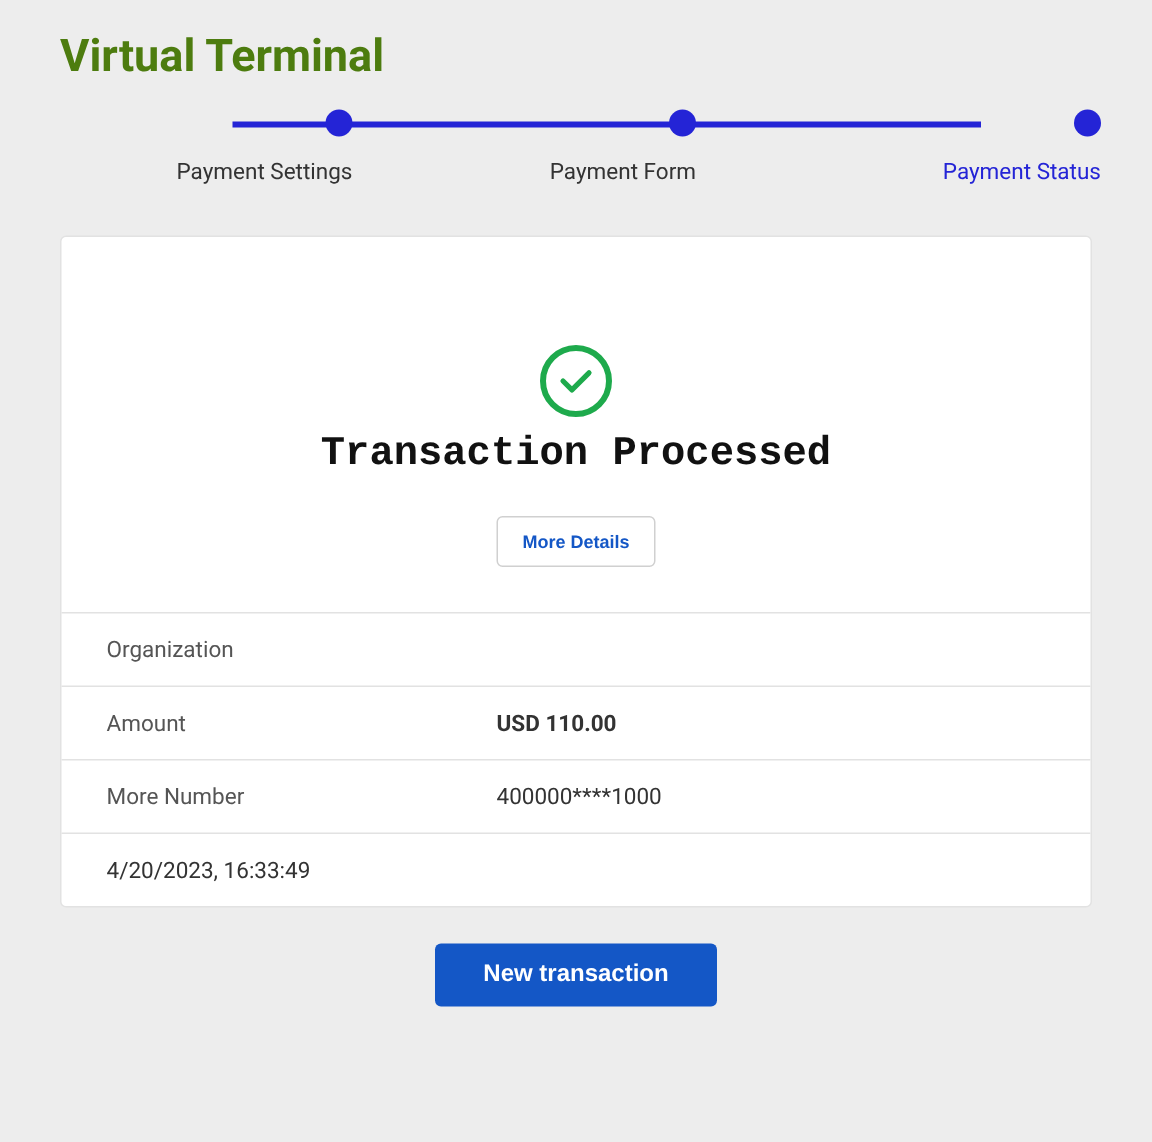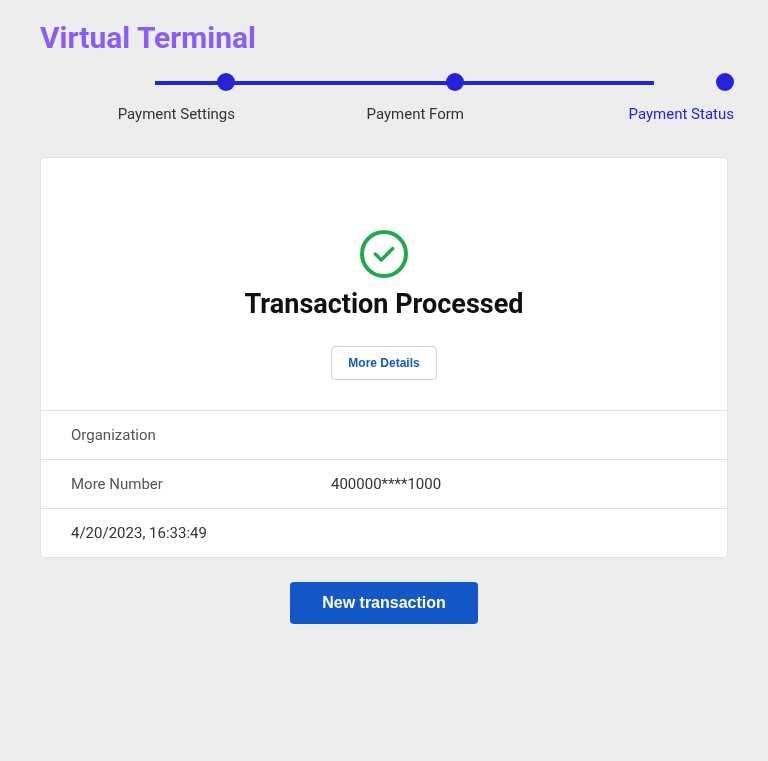--- a/index.html
+++ b/index.html
@@ -8,21 +8,21 @@
       font-family: -apple-system, BlinkMacSystemFont, "Segoe UI", Roboto, "Helvetica Neue", Arial, sans-serif;
       width: 768px;
       height: 761px;
       overflow: hidden;
       color: #212529;
     }
     .page-title {
       font-size: 30px;
       font-weight: 700;
       padding: 20px 0 14px 40px;
-      color: #8b5cf6;
+      color: #4d7c0f;
     }
     
     .stepper {
       position: relative;
       margin: 4px 40px 24px 40px;
       height: 60px;
     }
     .stepper-line {
       position: absolute;
       top: 8px;
@@ -74,20 +74,21 @@
       align-items: center;
       justify-content: center;
       margin-bottom: 10px;
     }
     .success-icon svg { width: 26px; height: 26px; }
     .status-title {
       font-size: 27px;
       font-weight: 700;
       margin-bottom: 26px;
       color: #111;
+      font-family: Liberation Mono, monospace;
     }
     .btn-outline {
       display: inline-block;
       border: 1px solid #d0d0d0;
       background: #fff;
       color: #1457c6;
       font-size: 12px;
       font-weight: 600;
       padding: 9px 16px;
       border-radius: 4px;
@@ -150,20 +151,24 @@
       </svg>
     </div>
     <div class="status-title">Transaction Processed</div>
     <button class="btn-outline">More Details</button>
   </div>
 
   <div class="row">
     <div class="cell-label">Organization</div>
   </div>
   <div class="row">
+    <div class="cell-label">Amount</div>
+    <div class="cell-value bold">USD 110.00</div>
+  </div>
+  <div class="row">
     <div class="cell-label">More Number</div>
     <div class="cell-value">400000****1000</div>
   </div>
   <div class="row">
     <div class="cell-value">4/20/2023, 16:33:49</div>
   </div>
 </div>
 
 <div class="footer">
   <button class="btn-primary">New transaction</button>

